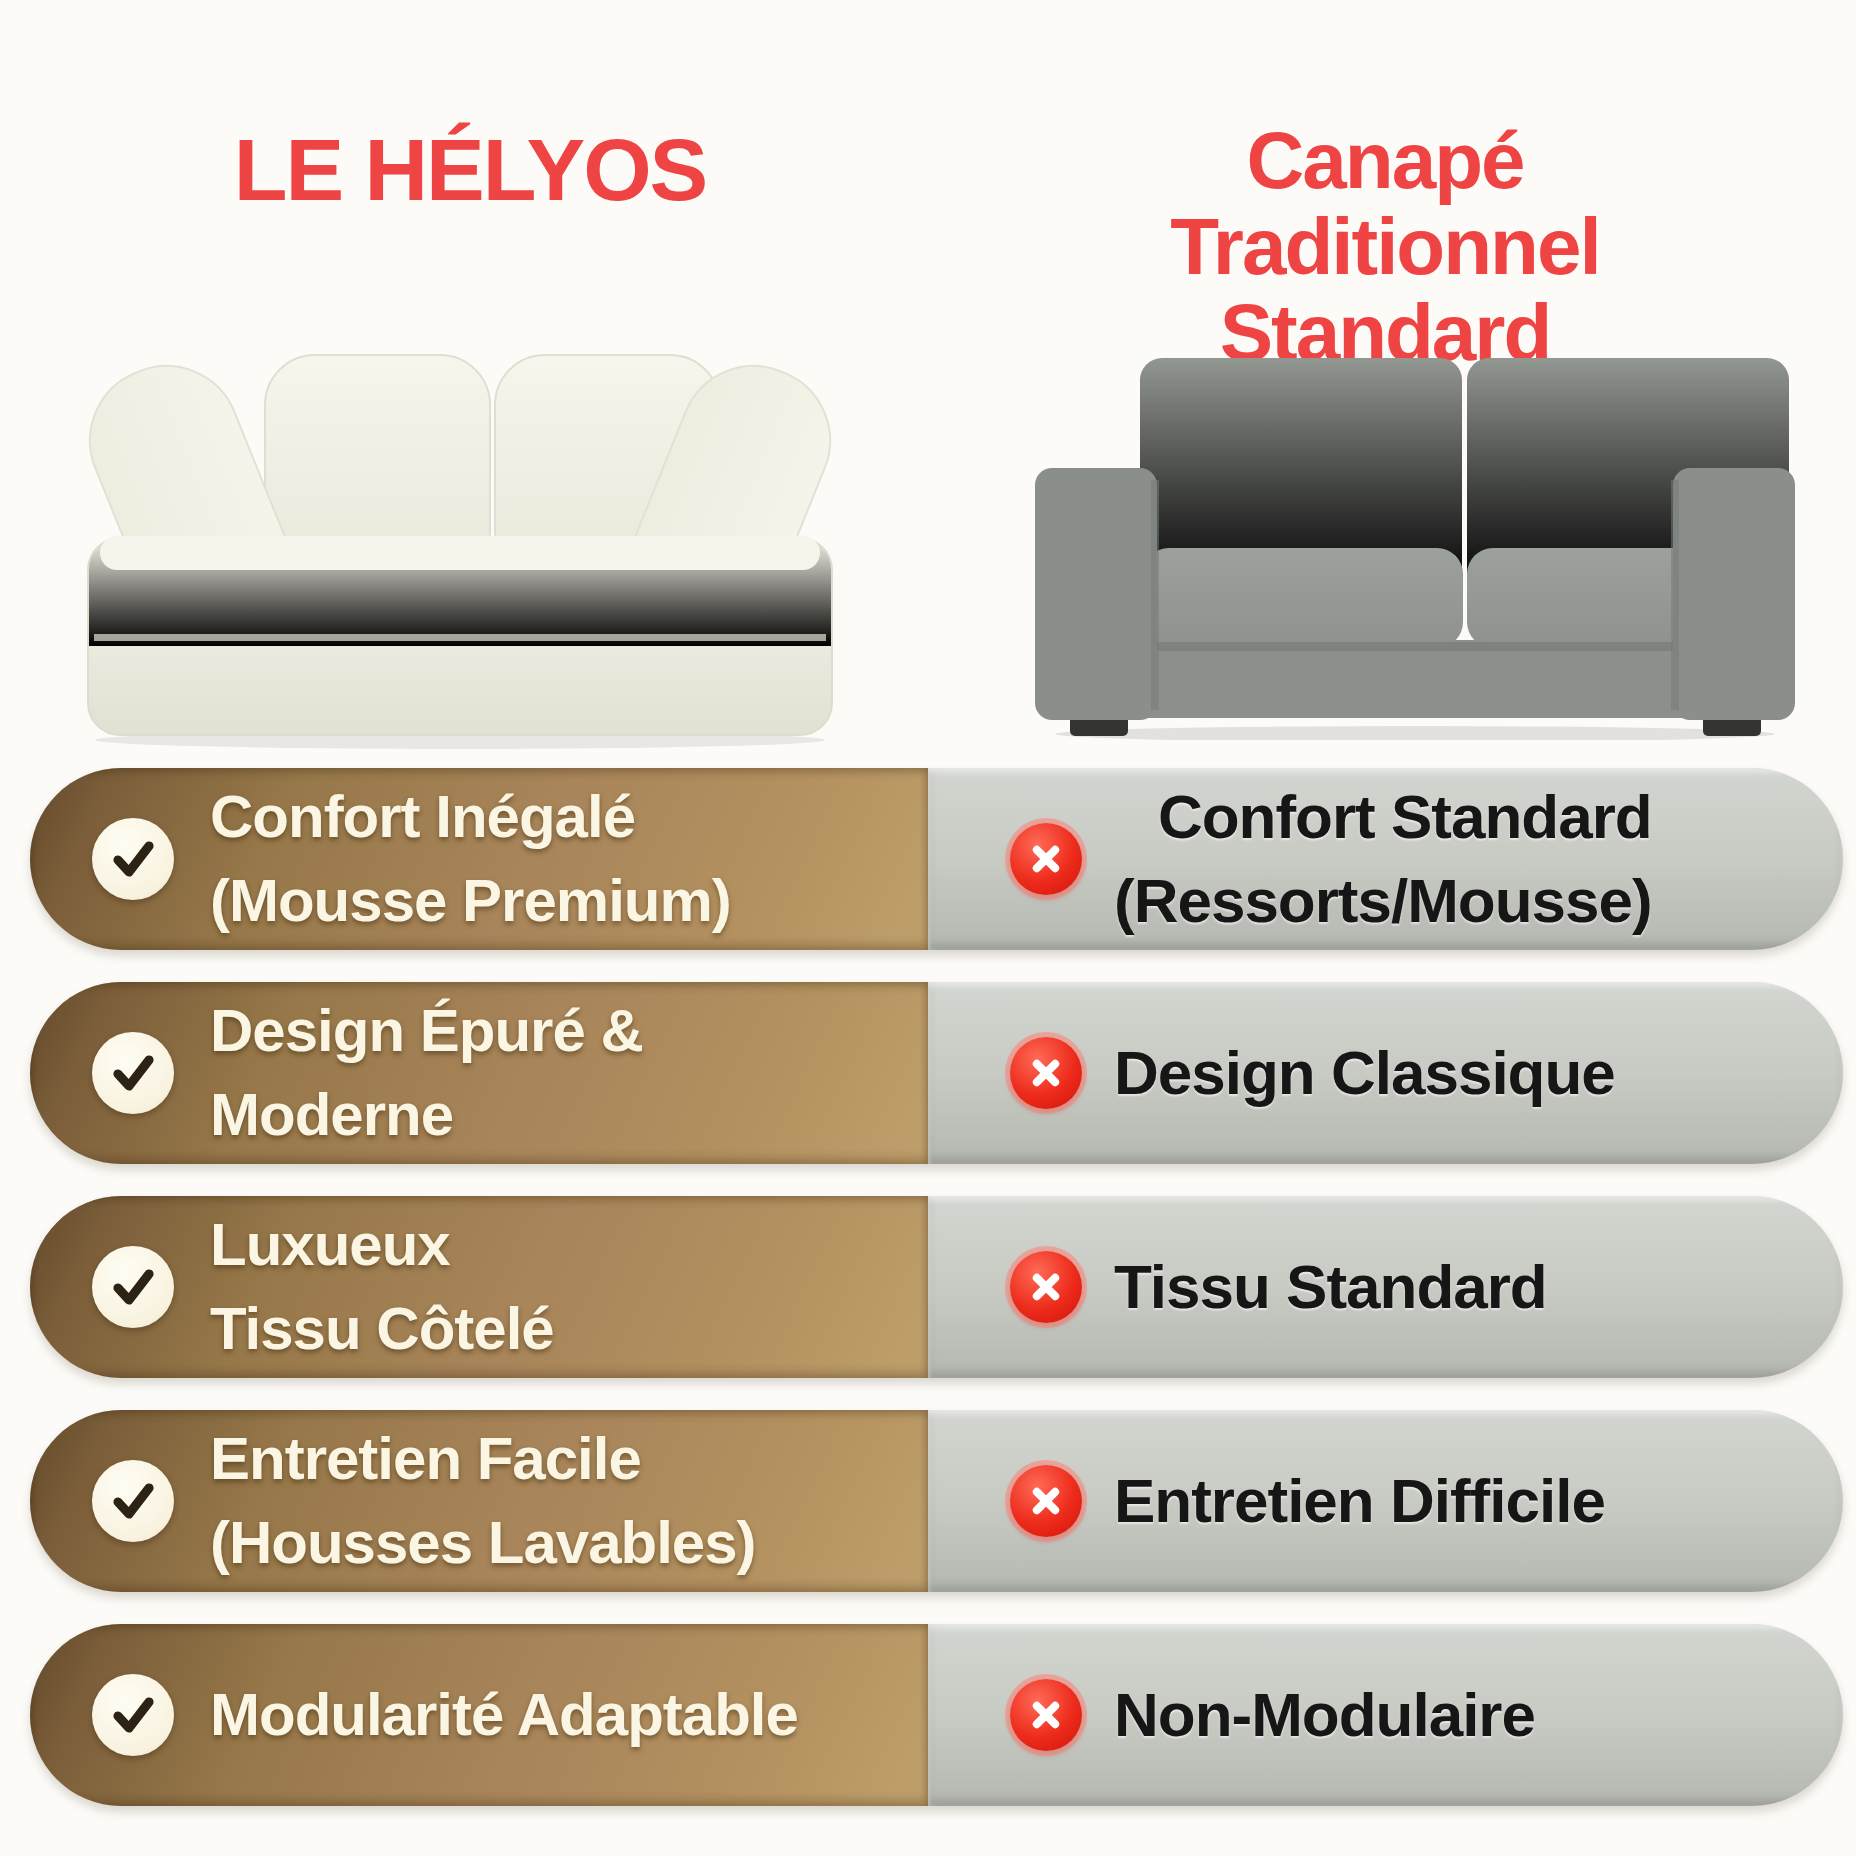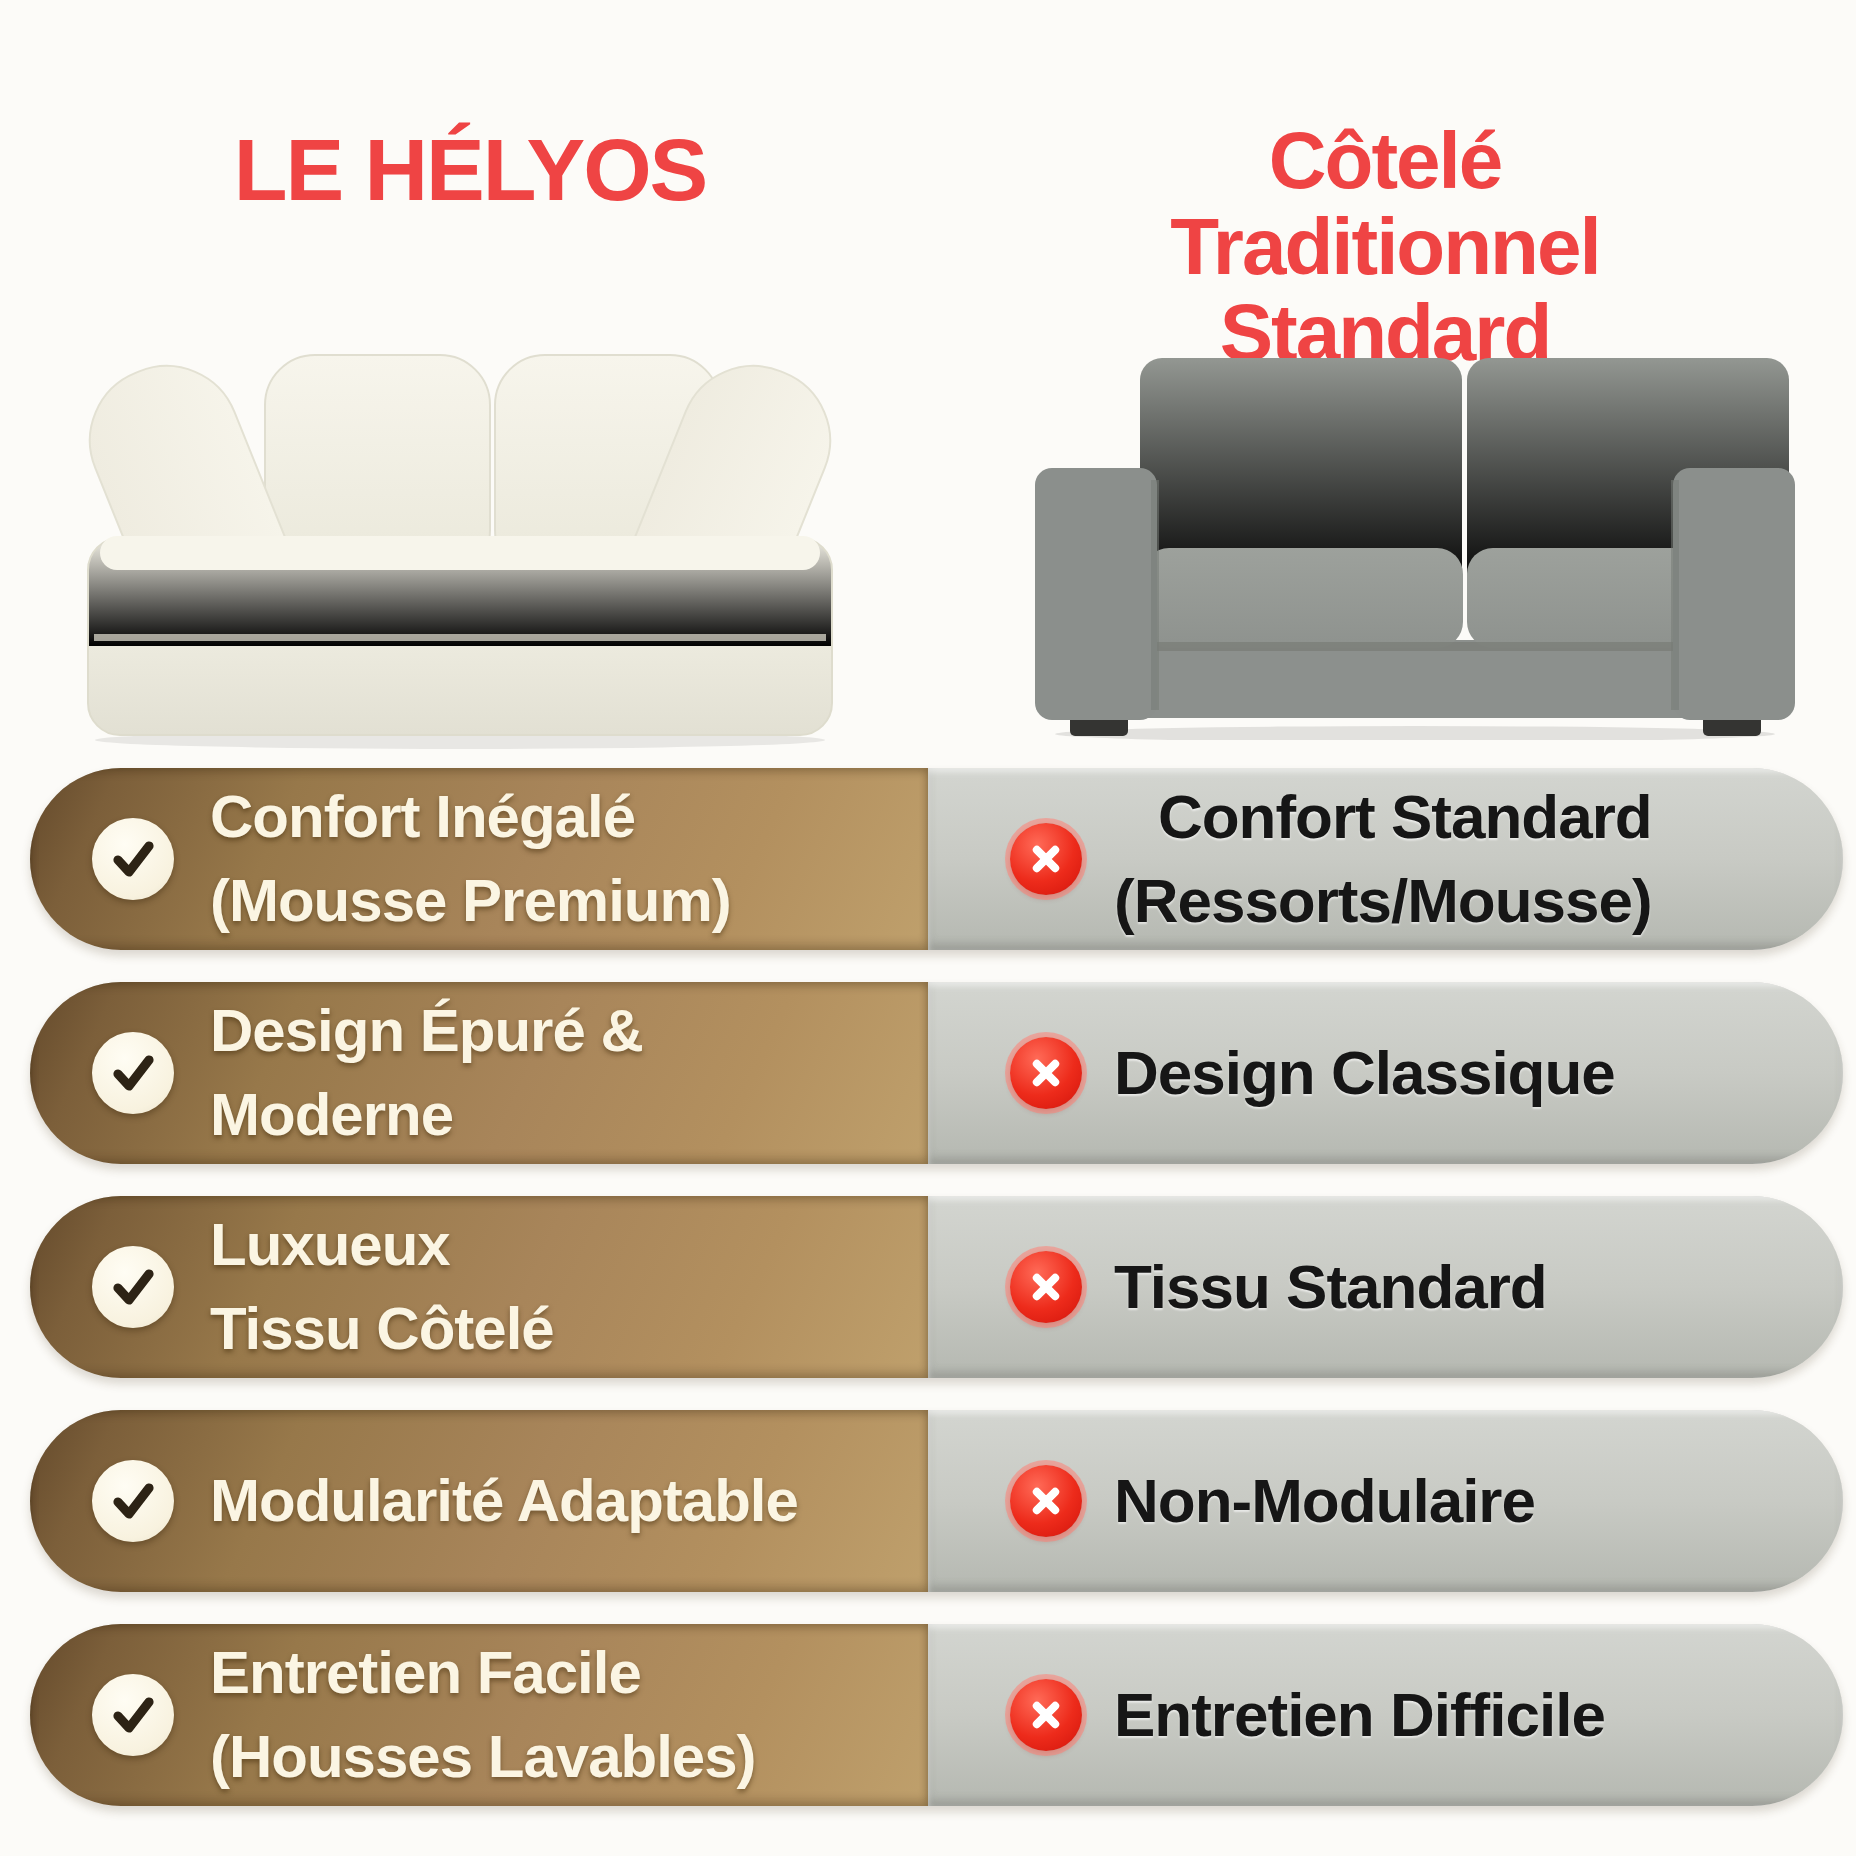--- a/index.html
+++ b/index.html
@@ -99,21 +99,21 @@
   }
 </style>
 </head>
 <body>
 
 <div class="canvas">
 
   <div class="title title-left">LE HÉLYOS</div>
 
   <div class="title title-right">
-    <span>Côtelé Traditionnel</span>
+    <span>Canapé Traditionnel</span>
     <span>Standard</span>
   </div>
 
   <svg class="sofa sofa-left" viewBox="0 0 780 400" xmlns="http://www.w3.org/2000/svg" aria-hidden="true">
     <defs>
       <linearGradient id="lgBase" x1="0" y1="0" x2="0" y2="1">
         <stop offset="0" stop-color="#f3f1e7"></stop>
         <stop offset="0.55" stop-color="#ecead e" stop-opacity="1"></stop>
         <stop offset="0.55" stop-color="#eceade"></stop>
         <stop offset="1" stop-color="#e2e0d3"></stop>
@@ -243,56 +243,56 @@
     </div>
 
     <div class="pill">
       <div class="cell cell-left">
         <span class="badge badge-check">
           <svg width="52" height="52" viewBox="0 0 26 26">
               <path d="M5.5 13.5 L11 19.5 L21 6.5" fill="none" stroke="#2d2315" stroke-width="4.6" stroke-linecap="round" stroke-linejoin="round"></path>
             </svg>
         </span>
         <div class="feature feature-light">
-          <span>Modularité Adaptable</span>
-          <span></span>
-        </div>
-      </div>
-      <div class="cell cell-right">
-        <span class="badge badge-cross">
-          <svg width="44" height="44" viewBox="0 0 24 24">
-              <path d="M7 7 L17 17 M17 7 L7 17" fill="none" stroke="#ffffff" stroke-width="4.4" stroke-linecap="round"></path>
-            </svg>
-        </span>
-        <div class="feature feature-dark">
-          <span>Non-Modulaire</span>
-          <span></span>
-        </div>
-      </div>
-    </div>
-
-    <div class="pill">
-      <div class="cell cell-left">
-        <span class="badge badge-check">
-          <svg width="52" height="52" viewBox="0 0 26 26">
-              <path d="M5.5 13.5 L11 19.5 L21 6.5" fill="none" stroke="#2d2315" stroke-width="4.6" stroke-linecap="round" stroke-linejoin="round"></path>
-            </svg>
-        </span>
-        <div class="feature feature-light">
           <span>Entretien Facile</span>
           <span>(Housses Lavables)</span>
         </div>
       </div>
       <div class="cell cell-right">
         <span class="badge badge-cross">
           <svg width="44" height="44" viewBox="0 0 24 24">
               <path d="M7 7 L17 17 M17 7 L7 17" fill="none" stroke="#ffffff" stroke-width="4.4" stroke-linecap="round"></path>
             </svg>
         </span>
         <div class="feature feature-dark">
           <span>Entretien Difficile</span>
           <span></span>
         </div>
       </div>
     </div>
 
+    <div class="pill">
+      <div class="cell cell-left">
+        <span class="badge badge-check">
+          <svg width="52" height="52" viewBox="0 0 26 26">
+              <path d="M5.5 13.5 L11 19.5 L21 6.5" fill="none" stroke="#2d2315" stroke-width="4.6" stroke-linecap="round" stroke-linejoin="round"></path>
+            </svg>
+        </span>
+        <div class="feature feature-light">
+          <span>Modularité Adaptable</span>
+          <span></span>
+        </div>
+      </div>
+      <div class="cell cell-right">
+        <span class="badge badge-cross">
+          <svg width="44" height="44" viewBox="0 0 24 24">
+              <path d="M7 7 L17 17 M17 7 L7 17" fill="none" stroke="#ffffff" stroke-width="4.4" stroke-linecap="round"></path>
+            </svg>
+        </span>
+        <div class="feature feature-dark">
+          <span>Non-Modulaire</span>
+          <span></span>
+        </div>
+      </div>
+    </div>
+
   </div>
 </div>
 
 </body></html>

